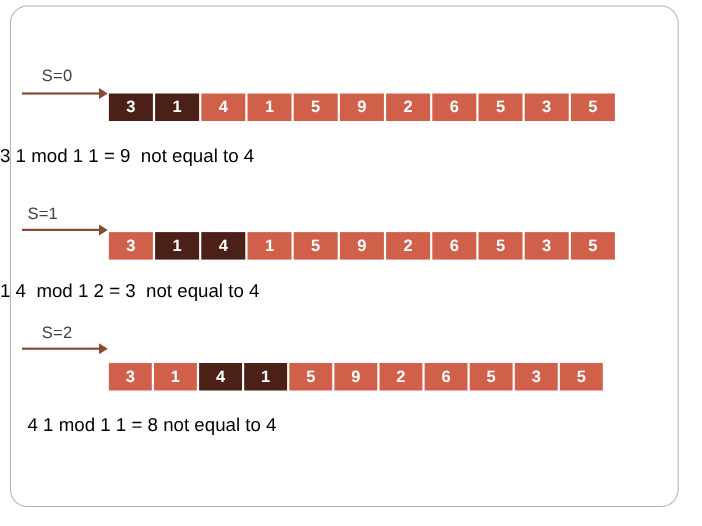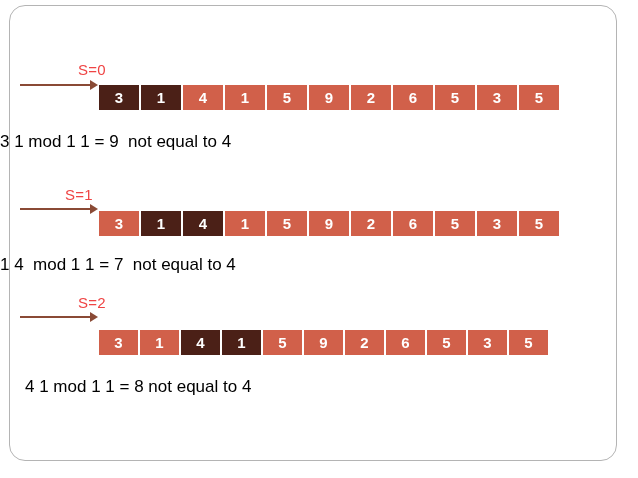--- a/index.html
+++ b/index.html
@@ -42,24 +42,23 @@
   .step {
     position: absolute;
     left: 0;
     top: 0;
     width: 638px;
   }
 
   .s-label {
     position: absolute;
     font-size: 15px;
-    color: #ef4444;
+    color: #404040;
     letter-spacing: 0.2px;
     white-space: nowrap;
-    margin-left: 40px;
   }
 
   .arrow {
     position: absolute;
     height: 10px;
   }
   .arrow .shaft {
     position: absolute;
     left: 0;
     top: 4px;
@@ -150,21 +149,21 @@
         <div class="cell highlight" style="width: 40px; height: 25px;">4</div>
         <div class="cell normal" style="width: 40px; height: 25px;">1</div>
         <div class="cell normal" style="width: 40px; height: 25px;">5</div>
         <div class="cell normal" style="width: 40px; height: 25px;">9</div>
         <div class="cell normal" style="width: 40px; height: 25px;">2</div>
         <div class="cell normal" style="width: 40px; height: 25px;">6</div>
         <div class="cell normal" style="width: 40px; height: 25px;">5</div>
         <div class="cell normal" style="width: 40px; height: 25px;">3</div>
         <div class="cell normal" style="width: 40px; height: 25px;">5</div>
       </div>
-    <div class="caption" style="top:255px;">1 4  mod 1 1 = 7  not equal to 4</div>
+    <div class="caption" style="top:255px;">1 4  mod 1 2 = 3  not equal to 4</div>
   </div>
 
   <div class="step">
     <div class="s-label" style="left:38px; top:294px;text-align:center;">S=2</div>
     <div class="arrow" style="left:20px; top:312px; width:78px;">
       <div class="shaft" style="width:70px;"></div>
       <div class="head" style="left:70px;"></div>
     </div>
     <div class="array-row" id="row-2" style="left:99px; top:330px;">
         <div class="cell normal" style="width: 39px; height: 25px;">3</div>

